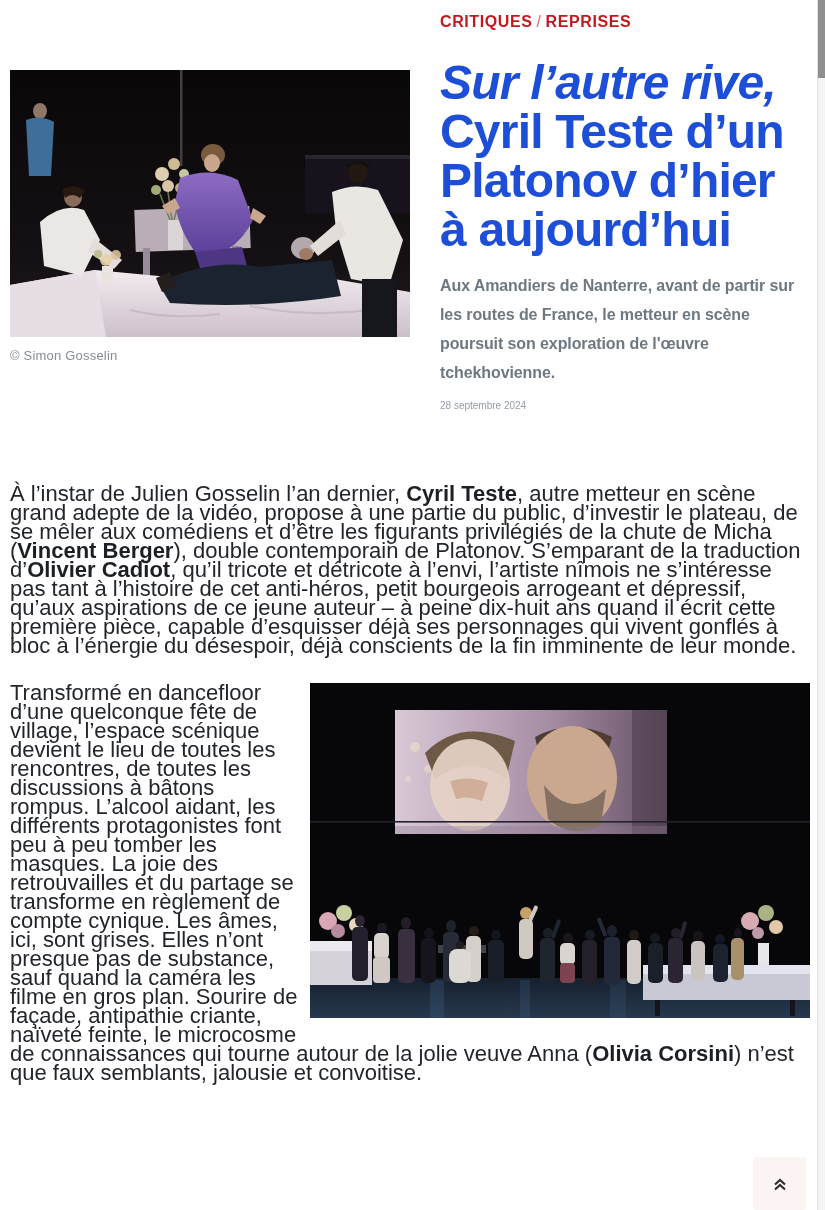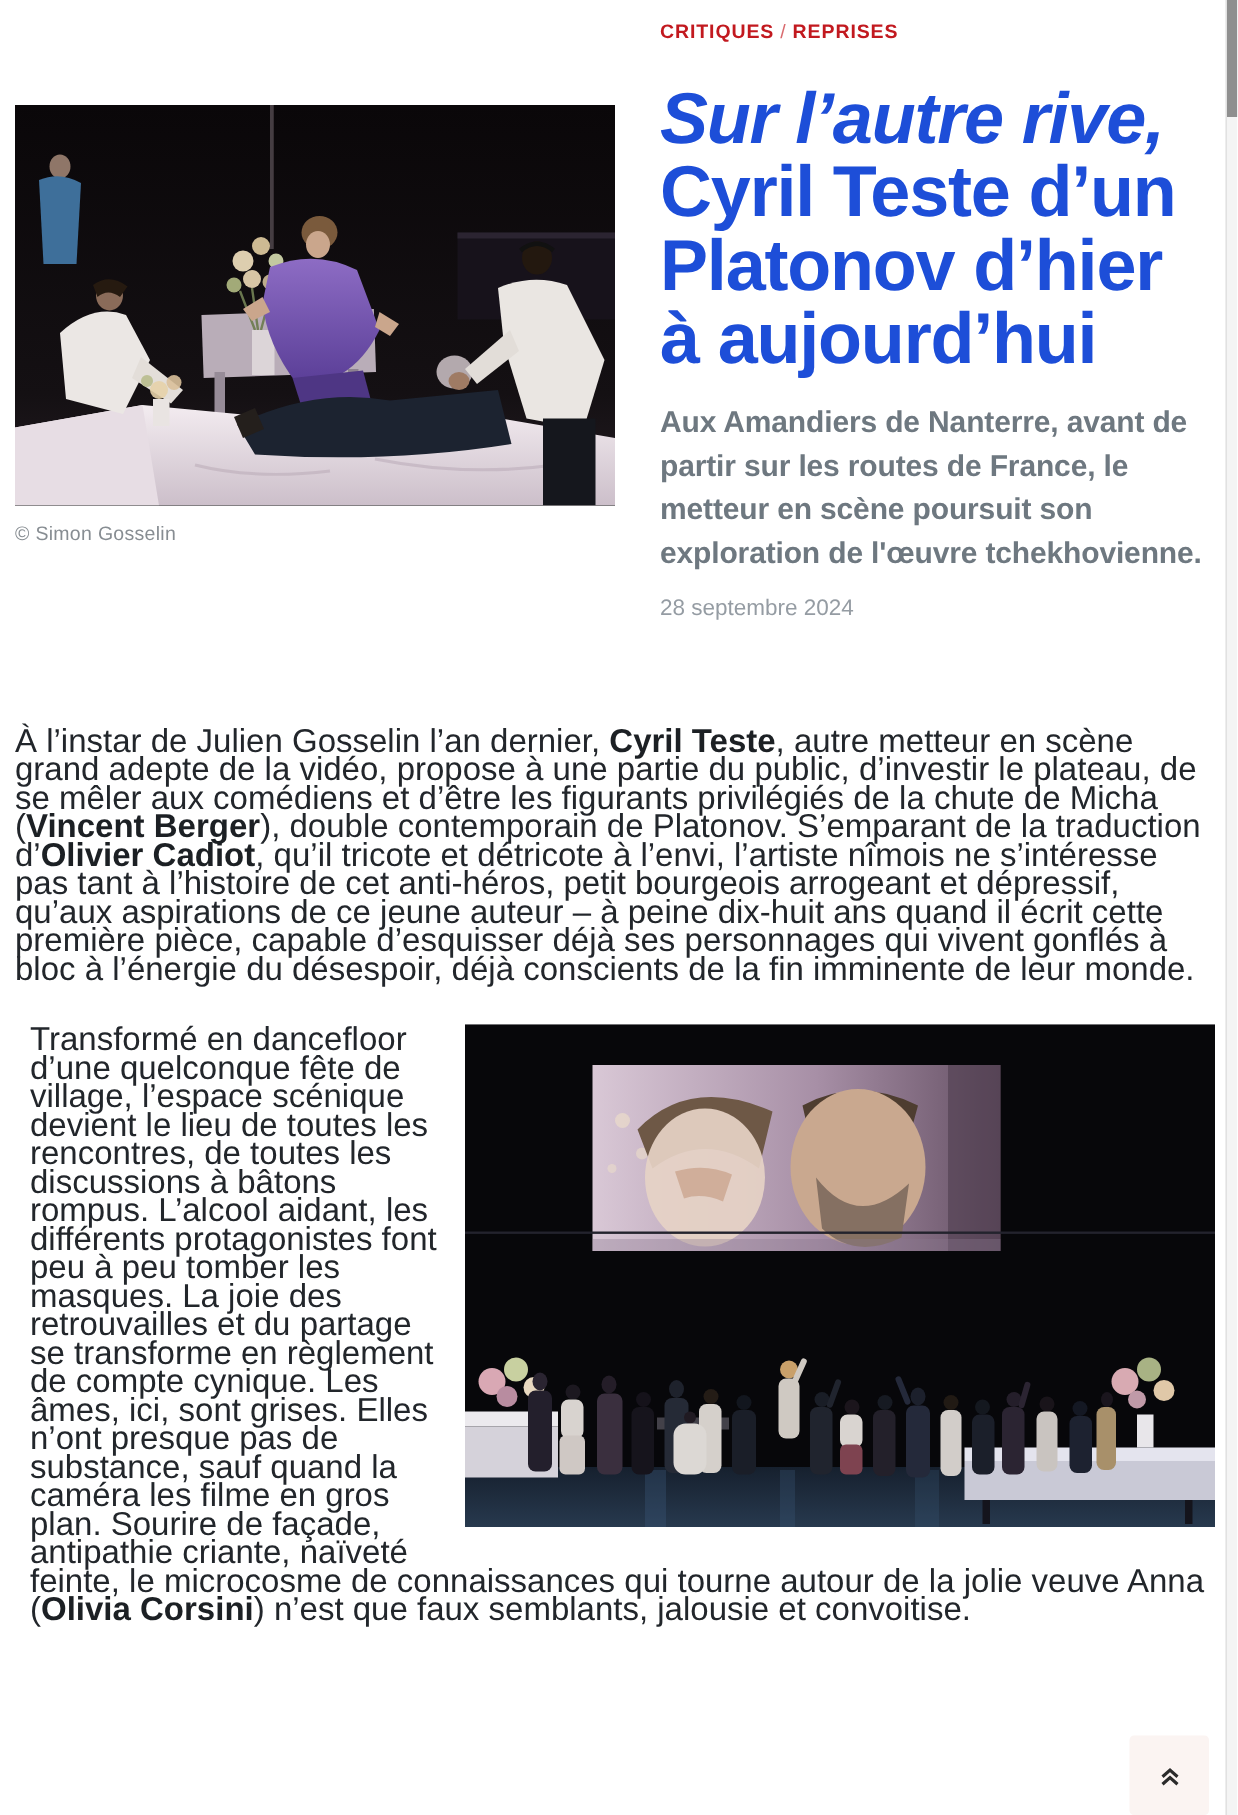--- a/index.html
+++ b/index.html
@@ -6,34 +6,34 @@
   .page{position:relative;width:825px;height:1210px;background:#fff;overflow:hidden;
         font-family:"Liberation Sans","DejaVu Sans",sans-serif;color:#22262b;}
 
   
   .hero{position:absolute;left:10px;top:70px;width:371px;margin:0;}
   .hero-img{width:400px;height:267px;overflow:hidden;background:#0d0a0c;}
   .hero figcaption{margin-top:11px;font-size:13px;color:#878d92;letter-spacing:.2px;}
 
   
   .head-col{position:absolute;left:440px;top:13px;width:375px;}
-  .breadcrumb{font-size:13px;font-weight:700;letter-spacing:.6px;color:#c2191f;}
+  .breadcrumb{font-size:16px;font-weight:700;letter-spacing:.6px;color:#c2191f;}
   .breadcrumb a{color:#c2191f;text-decoration:none;cursor:pointer;}
   .breadcrumb .sep{color:#d96a6e;padding:0 4px;font-weight:400;}
   h1{margin:27px 0 0 0;font-size:48px;line-height:49px;font-weight:700;color:#1d4ed8;letter-spacing:-.8px;}
   h1 .tl{display:block;white-space:nowrap;}
   h1 .it{font-style:italic;}
-  .subtitle{margin:17px 0 0 0;font-size:20px;line-height:29px;font-weight:700;color:#6e7880;letter-spacing:-.1px;}
-  .date{margin-top:13px;font-size:15px;color:#959ca3;}
+  .subtitle{margin:17px 0 0 0;font-size:16px;line-height:29px;font-weight:700;color:#6e7880;letter-spacing:-.1px;}
+  .date{margin-top:13px;font-size:10px;color:#959ca3;}
 
   
   .article{position:absolute;left:10px;top:484px;width:800px;}
   .para{margin:0;font-size:22px;line-height:19px;color:#22262b;}
   .para strong{font-weight:700;color:#1c2024;}
-  .section2{margin-top:28px;margin-left:10px;}
+  .section2{margin-top:28px;}
   .stage-img{float:right;width:500px;height:335px;margin:0 0 14px 12px;overflow:hidden;background:#07070a;}
   .section2::after{content:"";display:block;clear:both;}
 
   
   .scroll-top{position:absolute;left:753px;top:1157px;width:53px;height:53px;border:none;
               background:#fbf4f2;border-radius:3px;display:flex;align-items:center;justify-content:center;
               cursor:pointer;padding:0;}
   .scroll-top svg{display:block;}
 
   

